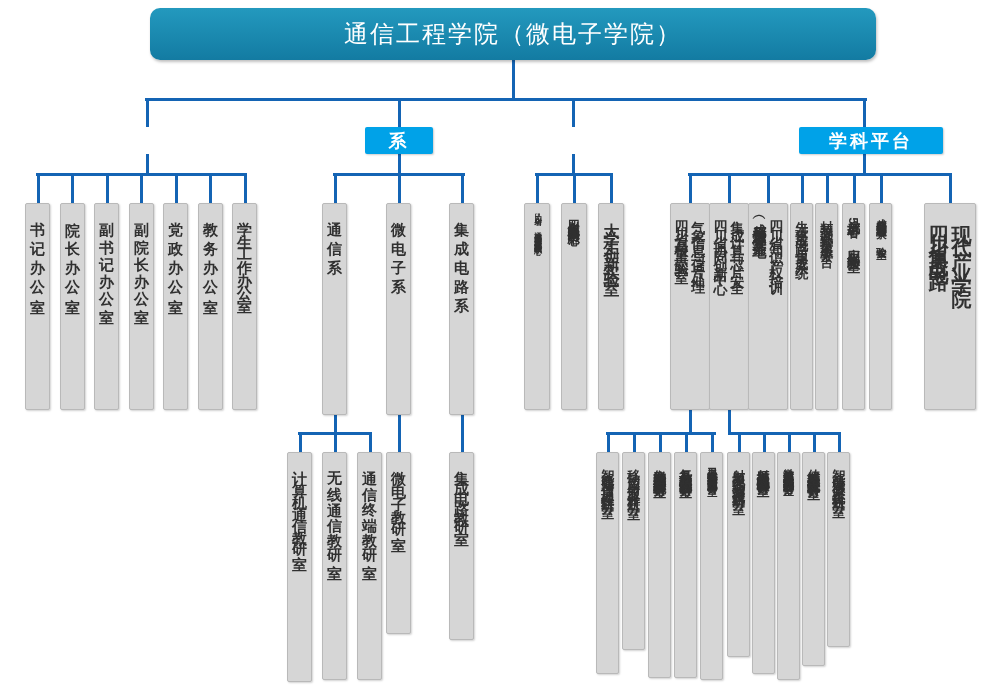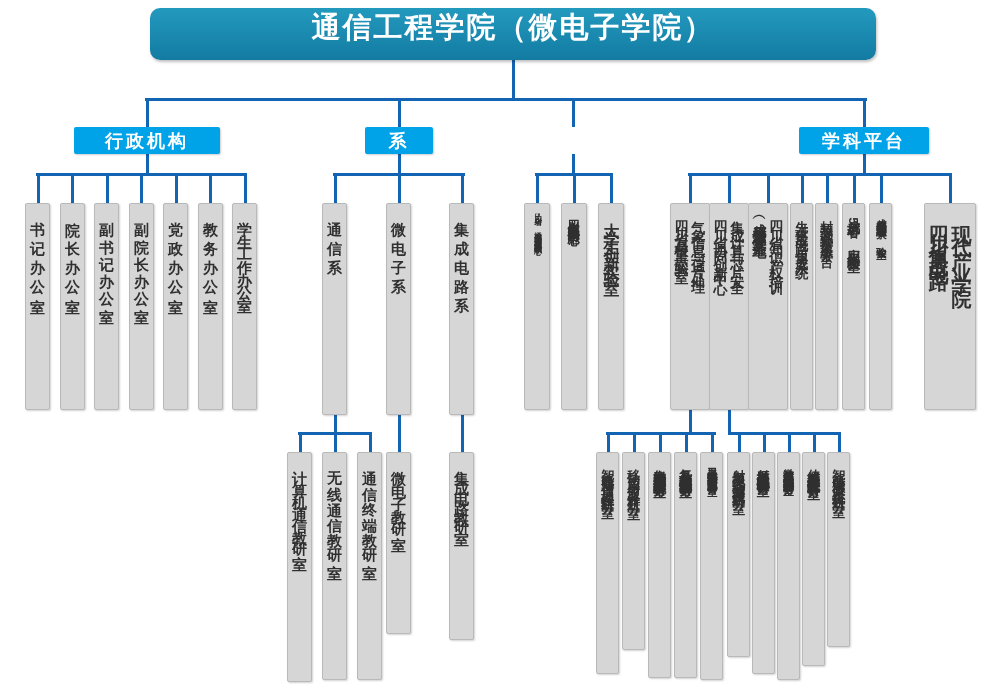--- a/index.html
+++ b/index.html
@@ -13,24 +13,24 @@
     background:#ffffff;
     overflow:hidden;
   }
   .line {
     position:absolute;
     background: var(--line, #1464b4);
     z-index:0;
   }
   .root {
     position:absolute;
-    display:flex; align-items:flex-start; justify-content:center;
+    display:flex; align-items:center; justify-content:center;
     background: linear-gradient(180deg, var(--root-top,#2399be), var(--root-bottom,#137ba2));
     color:#ffffff;
-    font-size:29px; font-weight:bold; letter-spacing:2px;
+    font-size:24px; font-weight:normal; letter-spacing:2px;
     border-radius:10px;
     box-shadow:1px 2px 3px rgba(0,0,0,.25);
     z-index:1;
   }
   .hdr {
     position:absolute;
     display:flex; align-items:center; justify-content:center;
     background: var(--branch,#00a2e8);
     color:#ffffff;
     font-size:18px; font-weight:bold; letter-spacing:3px;
@@ -59,27 +59,24 @@
 </style>
 </head>
 <body>
 
 <div id="chart">
 
   <div class="root" style="left:150px;top:8px;width:726px;height:52px">
     <span>通信工程学院（微电子学院）</span>
   </div>
 
-  <div class="hdr" style="left:74px;top:127px;width:146px;height:27px">
-    <span>行政机构</span>
-  </div>
   <div class="hdr" style="left:365px;top:127px;width:68px;height:27px">
     <span>系</span>
   </div>
-  <div class="hdr" style="left:799px;top:127px;width:130px;height:27px">
+  <div class="hdr" style="left:799px;top:127px;width:144px;height:27px">
     <span>学科平台</span>
   </div>
 
   <div class="vbox" style="left:25px;top:203px;width:25px;height:207px">
     <div class="vcol" style="font-size: 15px; letter-spacing: 19px;">书记办公室</div>
   </div>
   <div class="vbox" style="left:60px;top:203px;width:25px;height:207px">
     <div class="vcol" style="font-size: 15px; letter-spacing: 19px;">院长办公室</div>
   </div>
   <div class="vbox" style="left:94px;top:203px;width:25px;height:207px">

